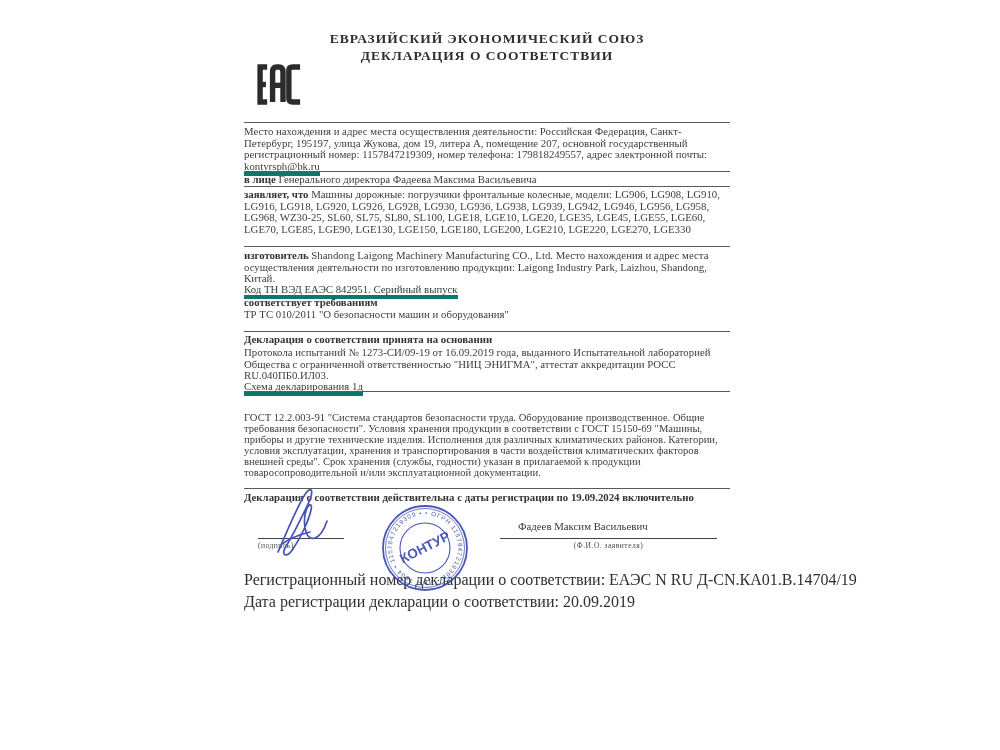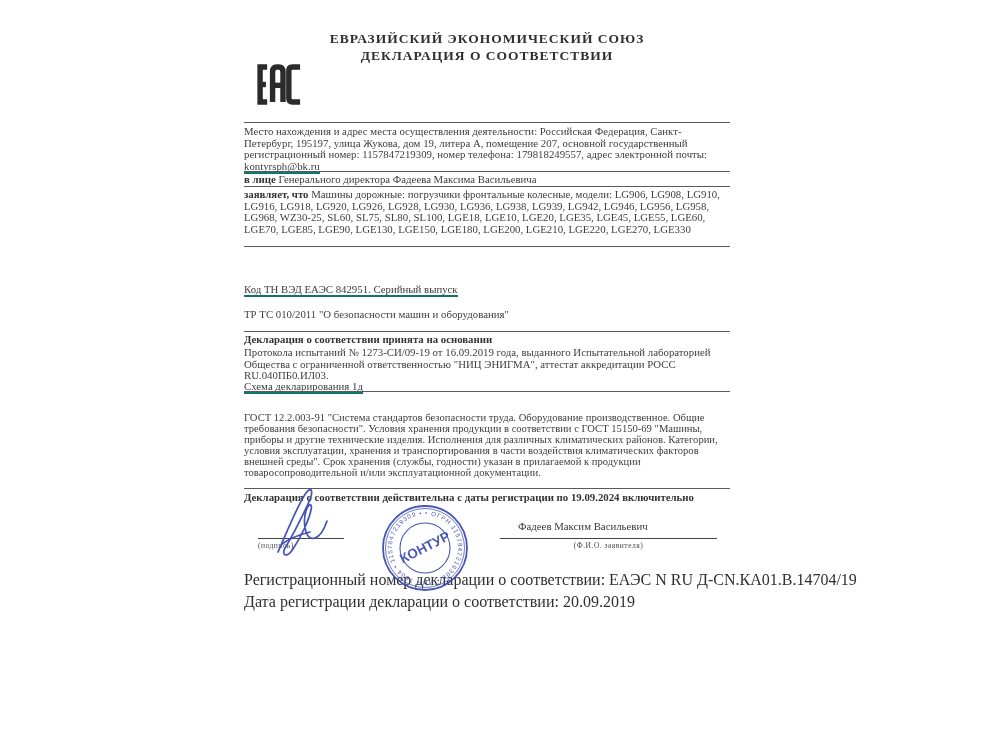--- a/index.html
+++ b/index.html
@@ -6,21 +6,21 @@
   .page{
     position:relative;width:1000px;height:750px;background:#ffffff;overflow:hidden;
     font-family:"Liberation Serif","DejaVu Serif",serif;color:#3e3e3e;
   }
   .abs{position:absolute;}
   .content{left:244px;width:486px;}
   .title{left:244px;width:486px;text-align:center;font-weight:bold;color:#2f2f2f;
          font-size:13.5px;letter-spacing:1px;white-space:nowrap;}
   .body-text{font-size:10.8px;line-height:11.5px;text-align:left;}
   .b{font-weight:bold;color:#333;}
-  .u{border-bottom:2px solid #0f766e;padding-bottom:0px;}
+  .u{border-bottom:4px solid #0f766e;padding-bottom:0px;}
   .rule{left:244px;width:486px;height:0;border-top:1px solid #5a5a5a;}
   .caption{font-size:7.5px;color:#4a4a4a;letter-spacing:.5px;}
   .sig-line{height:0;border-top:1px solid #444;}
   .reg-line{font-size:16px;font-weight:normal;color:#2f2f2f;white-space:nowrap;}
   .stamp{opacity:.92;}
   .eac-logo svg{display:block;}
 </style>
 </head>
 <body>
 
@@ -53,25 +53,30 @@
     <span>Генерального директора Фадеева Максима Васильевича</span>
   </div>
   <div class="abs rule" style="top:186px;"></div>
 
   <div class="abs content body-text" style="top:189px;font-family:Liberation Serif, serif;">
     <span class="b">заявляет, что</span>
     <span>Машины дорожные: погрузчики фронтальные колесные,  модели: LG906, LG908, LG910, LG916, LG918, LG920, LG926, LG928, LG930, LG936, LG938, LG939, LG942, LG946, LG956, LG958, LG968, WZ30-25, SL60, SL75, SL80, SL100, LGE18, LGE10, LGE20, LGE35, LGE45, LGE55, LGE60, LGE70, LGE85, LGE90, LGE130, LGE150, LGE180, LGE200, LGE210, LGE220, LGE270, LGE330</span>
   </div>
   <div class="abs rule" style="top:246px;"></div>
 
+  <div class="abs content body-text" style="top:250px;">
+    <span class="b">изготовитель</span>
+    <span>Shandong Laigong Machinery Manufacturing CO., Ltd. Место нахождения и адрес места осуществления деятельности по изготовлению продукции: Laigong Industry Park, Laizhou, Shandong, Китай.</span>
+  </div>
 
   <div class="abs content body-text" style="top:284px;">
     <span class="u">Код ТН ВЭД ЕАЭС 842951. Серийный выпуск</span>
   </div>
 
+  <div class="abs content body-text b" style="top:297px;">соответствует требованиям</div>
   <div class="abs content body-text" style="top:309px;">ТР ТС 010/2011 "О безопасности машин и оборудования"</div>
   <div class="abs rule" style="top:331px;"></div>
 
   <div class="abs content body-text b" style="top:334px;">Декларация о соответствии принята на основании</div>
   <div class="abs content body-text" style="top:347px;">Протокола испытаний № 1273-СИ/09-19 от 16.09.2019 года, выданного Испытательной лабораторией Общества с ограниченной ответственностью "НИЦ ЭНИГМА", аттестат аккредитации РОСС RU.040ПБ0.ИЛ03.</div>
   <div class="abs content body-text" style="top:381px;">
     <span class="u">Схема декларирования 1д</span>
   </div>
   <div class="abs rule" style="top:391px;"></div>
 

